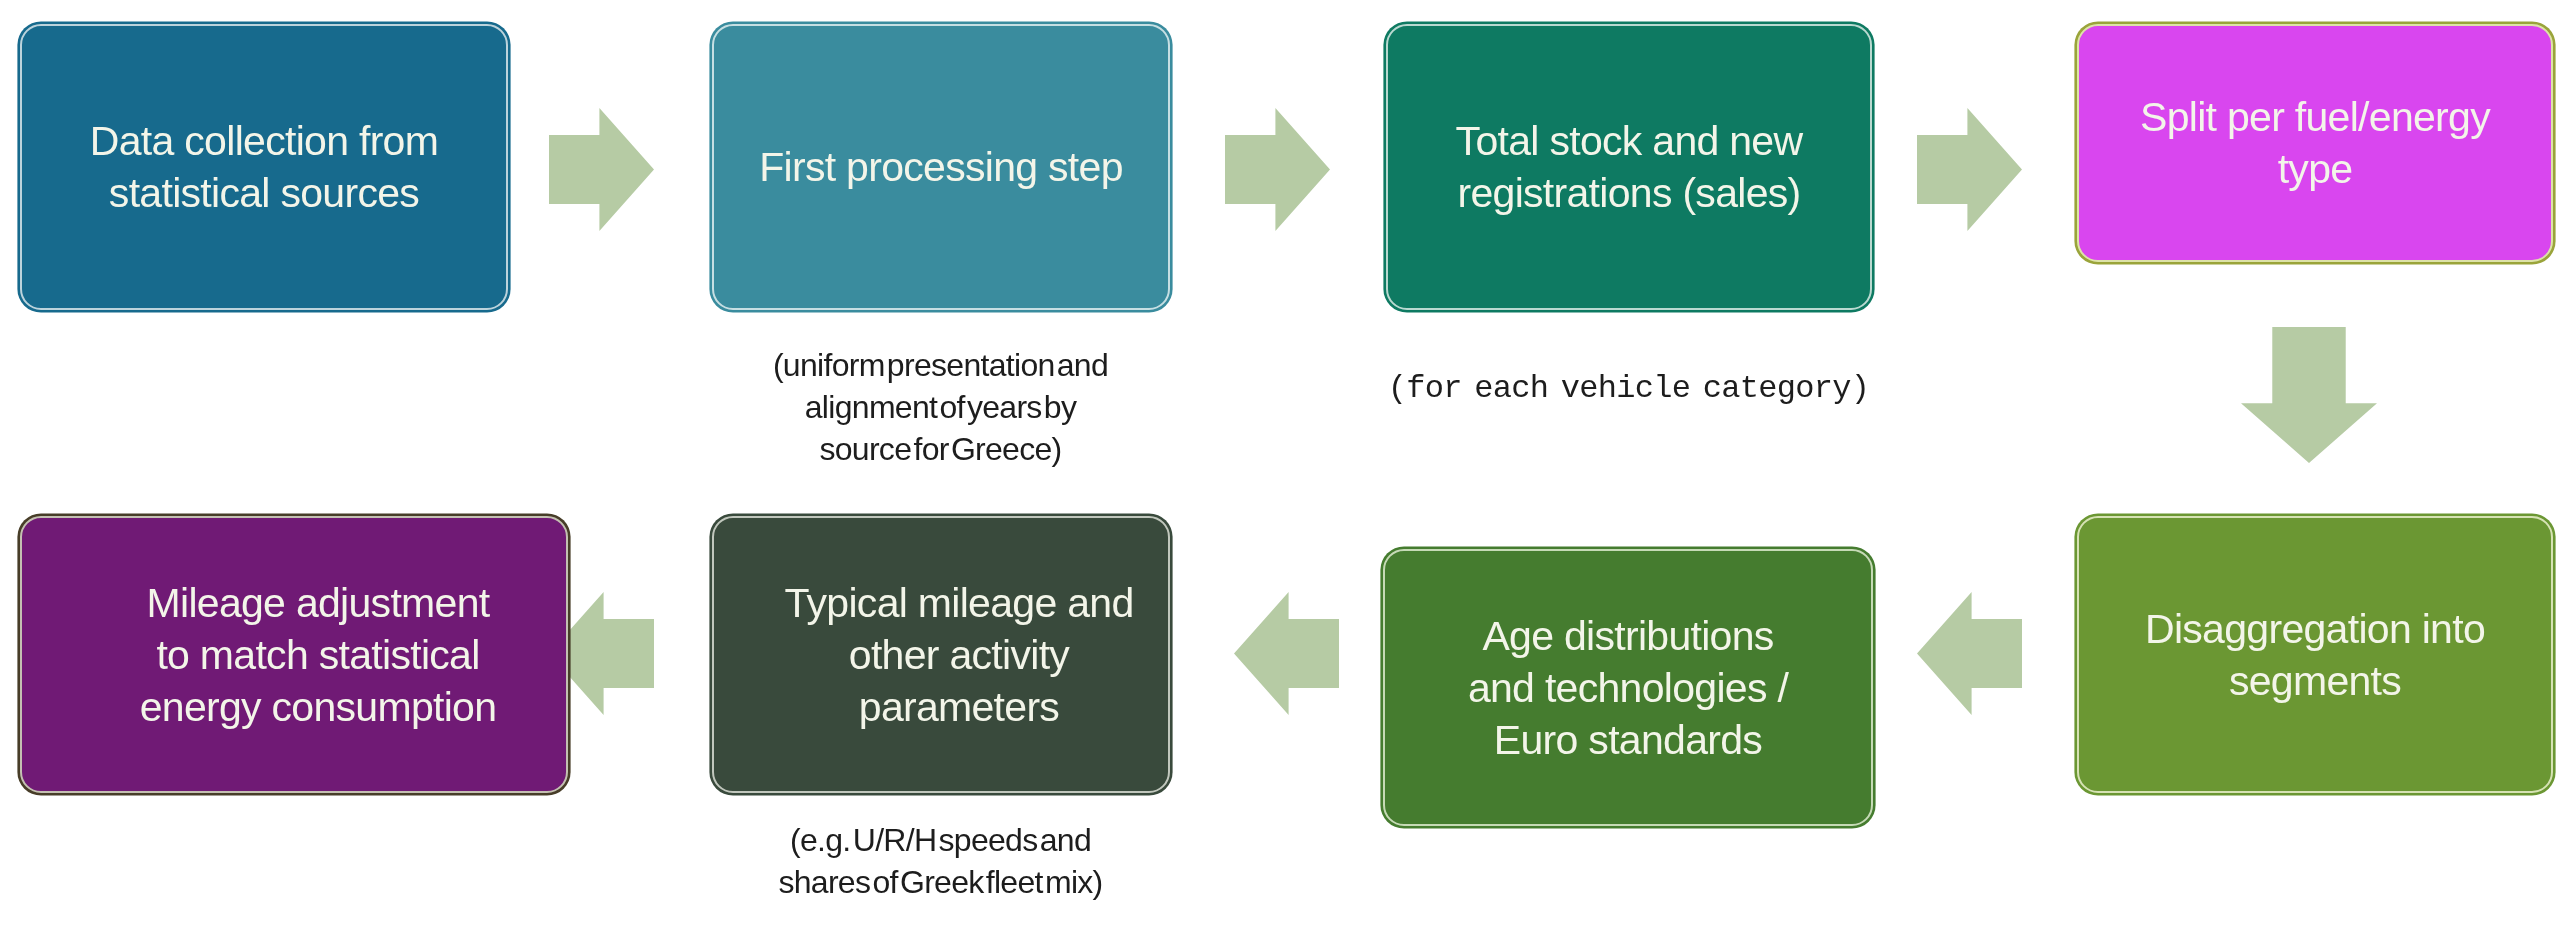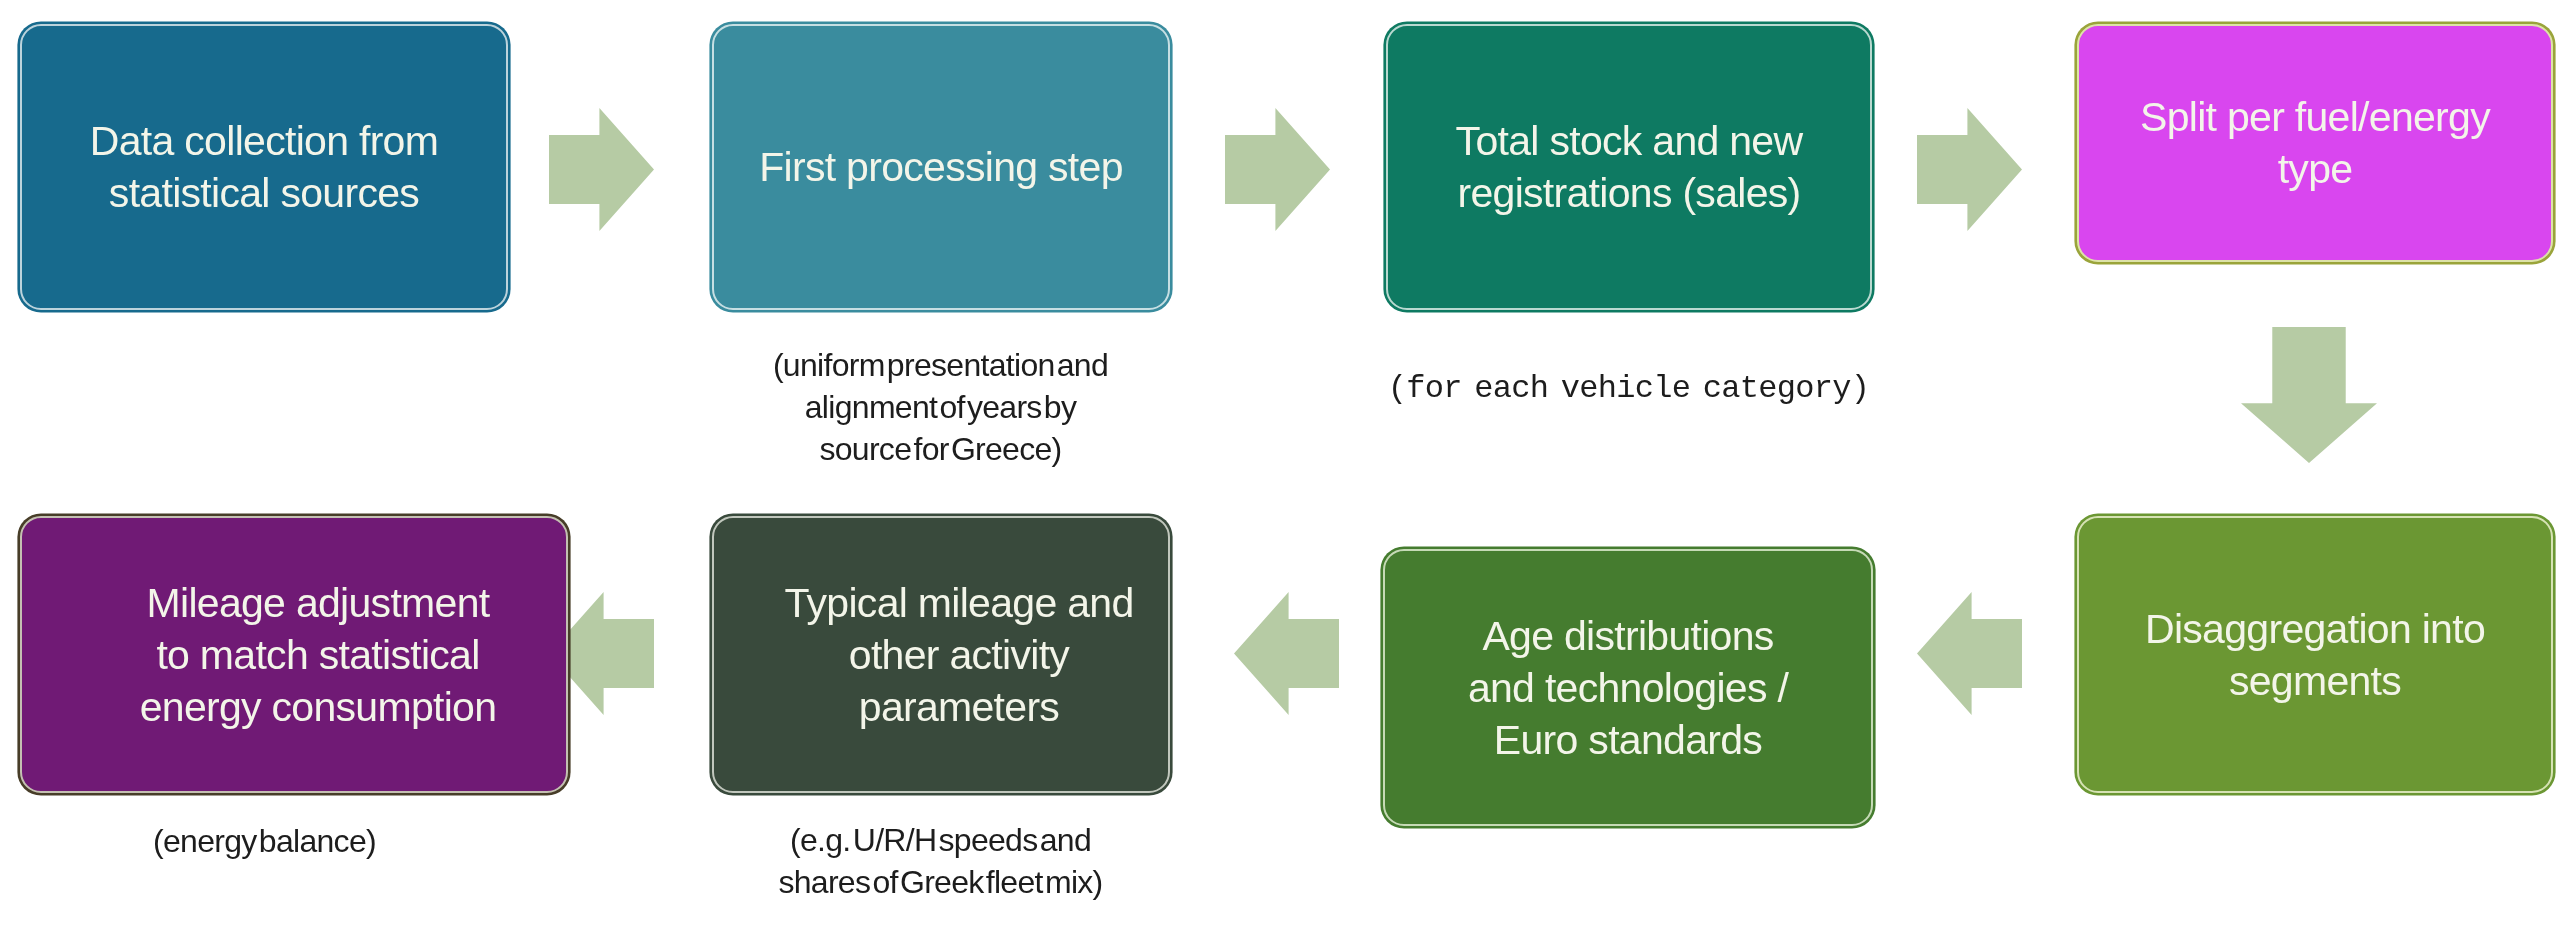--- a/index.html
+++ b/index.html
@@ -100,18 +100,17 @@
   </div>
 
   <div class="arrow arrow-left" style="left: 549px; top: 592px; width: 105px; height: 123px; background: rgb(182, 203, 164);"></div>
 
   <div class="box" style="left: 20px; top: 516px; width: 548px; height: 277px; background: #701a75; border-color: rgb(196, 192, 178); box-shadow: rgb(71, 61, 40) 0px 0px 0px 2.6px; padding-left: 48px;">
     <div class="box-label">Mileage adjustment
 to match statistical
 energy consumption</div>
   </div>
 
-  <div class="caption" style="left:0px;top:820px;width:529px;">(energy balance)</div>
   <div class="caption" style="left:643px;top:819px;width:595px;">(e.g. U/R/H speeds and
 shares of Greek fleet mix)</div>
 
 </div>
 
 
 </body></html>

